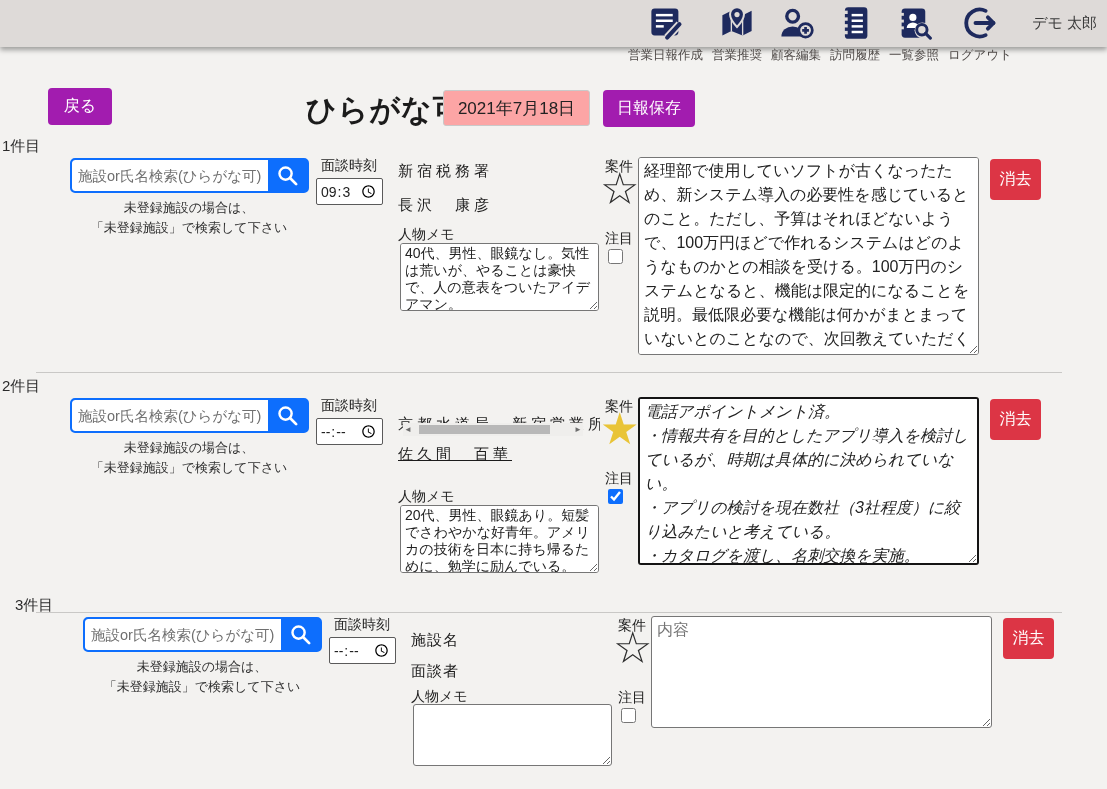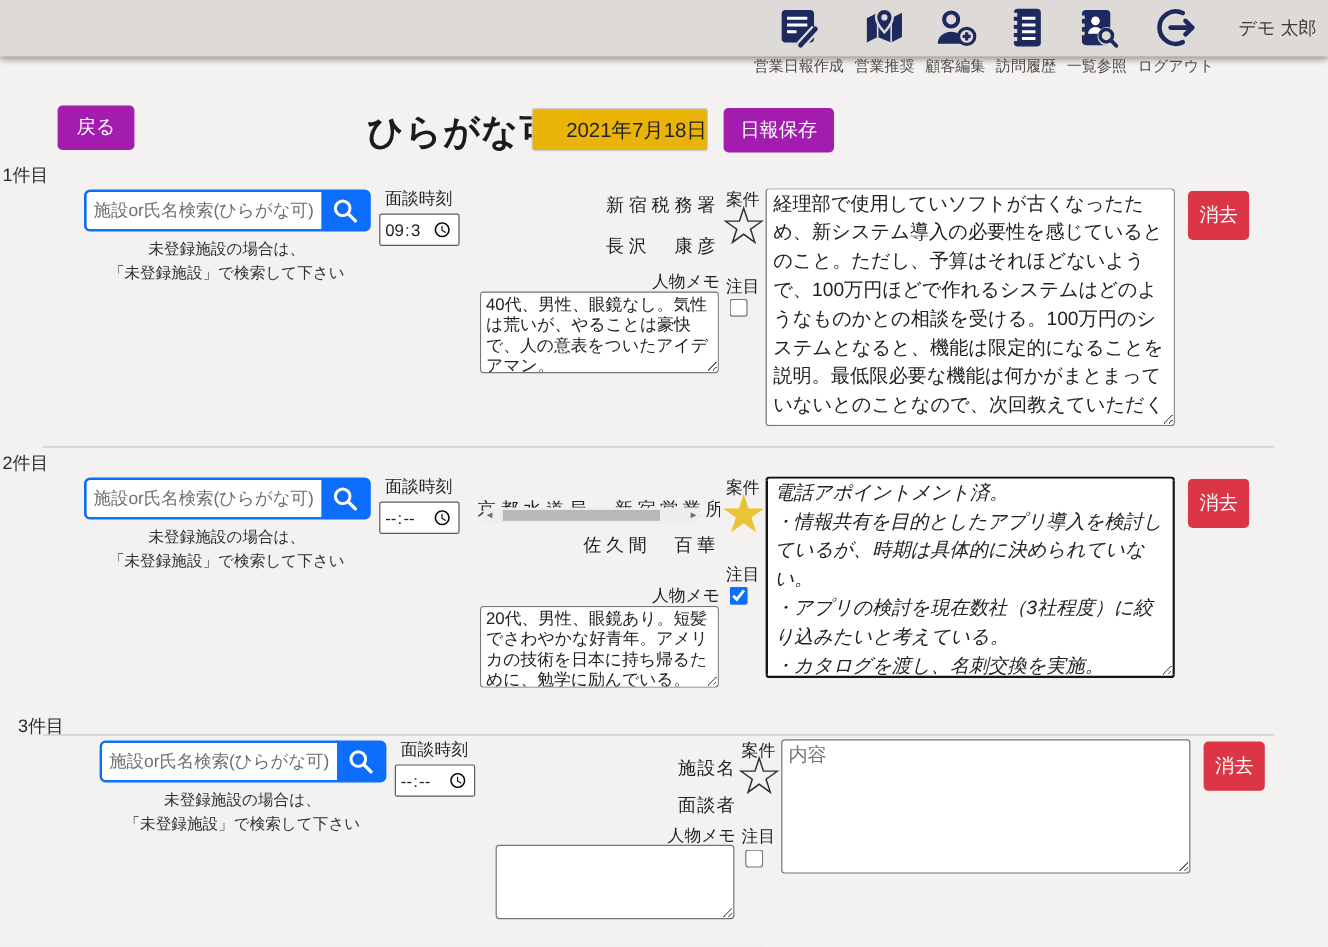--- a/index.html
+++ b/index.html
@@ -20,22 +20,22 @@
   .user-name { position:absolute; top:14px; right:10px; font-size:15px; color:#3a3a3a; }
   
   .btn-blue {
     background:#a21caf; color:#fff; border:none; border-radius:4px;
     font-family:inherit; cursor:pointer; text-align:center;
   }
   .back-btn { position:absolute; left:48px; top:88px; width:64px; height:37px; font-size:16px; }
   .page-title { position:absolute; left:306px; top:90px; font-size:30px; font-weight:600; color:#1b1b1b; letter-spacing:1px; }
   .date-input {
     position:absolute; left:443px; top:90px; width:147px; height:36px;
-    border:1px solid #c9c9c9; border-radius:3px; background:#eab308;
-    font-family:inherit; font-size:17px; text-align:right; color:#222;
+    border:1px solid #c9c9c9; border-radius:3px; background:#fca5a5;
+    font-family:inherit; font-size:17px; text-align:center; color:#222;
   }
   .save-btn { position:absolute; left:603px; top:90px; width:92px; height:37px; font-size:16px; }
   
   .record { position:absolute; left:0; width:1107px; }
   .rec-label { position:absolute; left:2px; top:0; font-size:15px; color:#2b2b2b; }
   .search-group {
     position:absolute; left:70px; top:21px; width:239px; height:35px;
     display:flex; border:2px solid #0d6efd; border-radius:5px; background:#0d6efd; overflow:hidden;
   }
   .search-input {
@@ -45,21 +45,21 @@
   .search-input::placeholder { color:#6f6f6f; opacity:1; }
   .search-btn { width:39px; background:#0d6efd; border:none; cursor:pointer; display:flex; align-items:center; justify-content:center; }
   .helper { position:absolute; left:48px; width:282px; text-align:center; font-size:13px; color:#2f2f2f; line-height:20px; }
   .helper-1 { top:61px; } .helper-2 { top:81px; }
   .time-label { position:absolute; left:321px; top:20px; font-size:14px; color:#1f1f1f; }
   .time-input {
     position:absolute; left:316px; top:41px; width:67px; height:27px;
     border:1px solid #5a5a5a; border-radius:2px; background:#fff;
     font-family:inherit; font-size:14px; padding:0 3px; color:#222;
   }
-  .fac-col { position:absolute; left:398px; width:202px; text-align:right; }
+  .fac-col { position:absolute; left:398px; width:202px; text-align:left; }
   .fac-name { font-size:15px; letter-spacing:4px; color:#1c1c1c; white-space:nowrap; }
   .person-name { font-size:15px; letter-spacing:4px; color:#1c1c1c; }
   .memo-label { font-size:14px; color:#1f1f1f; }
   .memo-area, .content-area {
     border:1px solid #767676; border-radius:3px; background:#fff;
     font-family:inherit; resize:both; color:#222;
   }
   .memo-area { position:absolute; left:400px; width:199px; font-size:14px; line-height:17px; padding:1px 4px; }
   .content-area { position:absolute; left:638px; top:20px; width:341px; font-size:16px; line-height:24px; padding:1px 5px; }
   .content-area.focused { border:2px solid #141414; }
@@ -212,21 +212,21 @@
     <div class="time-label">面談時刻</div>
     <input class="time-input" type="time" style="">
     <div class="fac-col fac-name fac-clip" style="top:38px;">京都水道局　新宿営業所</div>
     <div class="hscroll" style="top:46px;">
       <span class="hs-arrow">◄</span>
       <span class="hs-track">
           <span class="hs-thumb"></span>
         </span>
       <span class="hs-arrow">►</span>
     </div>
-    <div class="fac-col person-name" style="top:68px;">佐久間　百華</div>
+    <div class="fac-col person-name" style="top:68px;text-decoration:underline;">佐久間　百華</div>
     <div class="fac-col memo-label" style="top:111px;">人物メモ</div>
     <textarea class="memo-area" style="top: 128px; height: 68px;">20代、男性、眼鏡あり。短髪でさわやかな好青年。アメリカの技術を日本に持ち帰るために、勉学に励んでいる。</textarea>
     <div class="case-label">案件</div>
     <span class="star starred">★</span>
     <div class="attn-label">注目</div>
     <input class="attn-check" type="checkbox" checked="" style="">
     <textarea class="content-area focused" style="height: 168px; font-style: italic;">電話アポイントメント済。
 ・情報共有を目的としたアプリ導入を検討しているが、時期は具体的に決められていない。
 ・アプリの検討を現在数社（3社程度）に絞り込みたいと考えている。
 ・カタログを渡し、名刺交換を実施。

